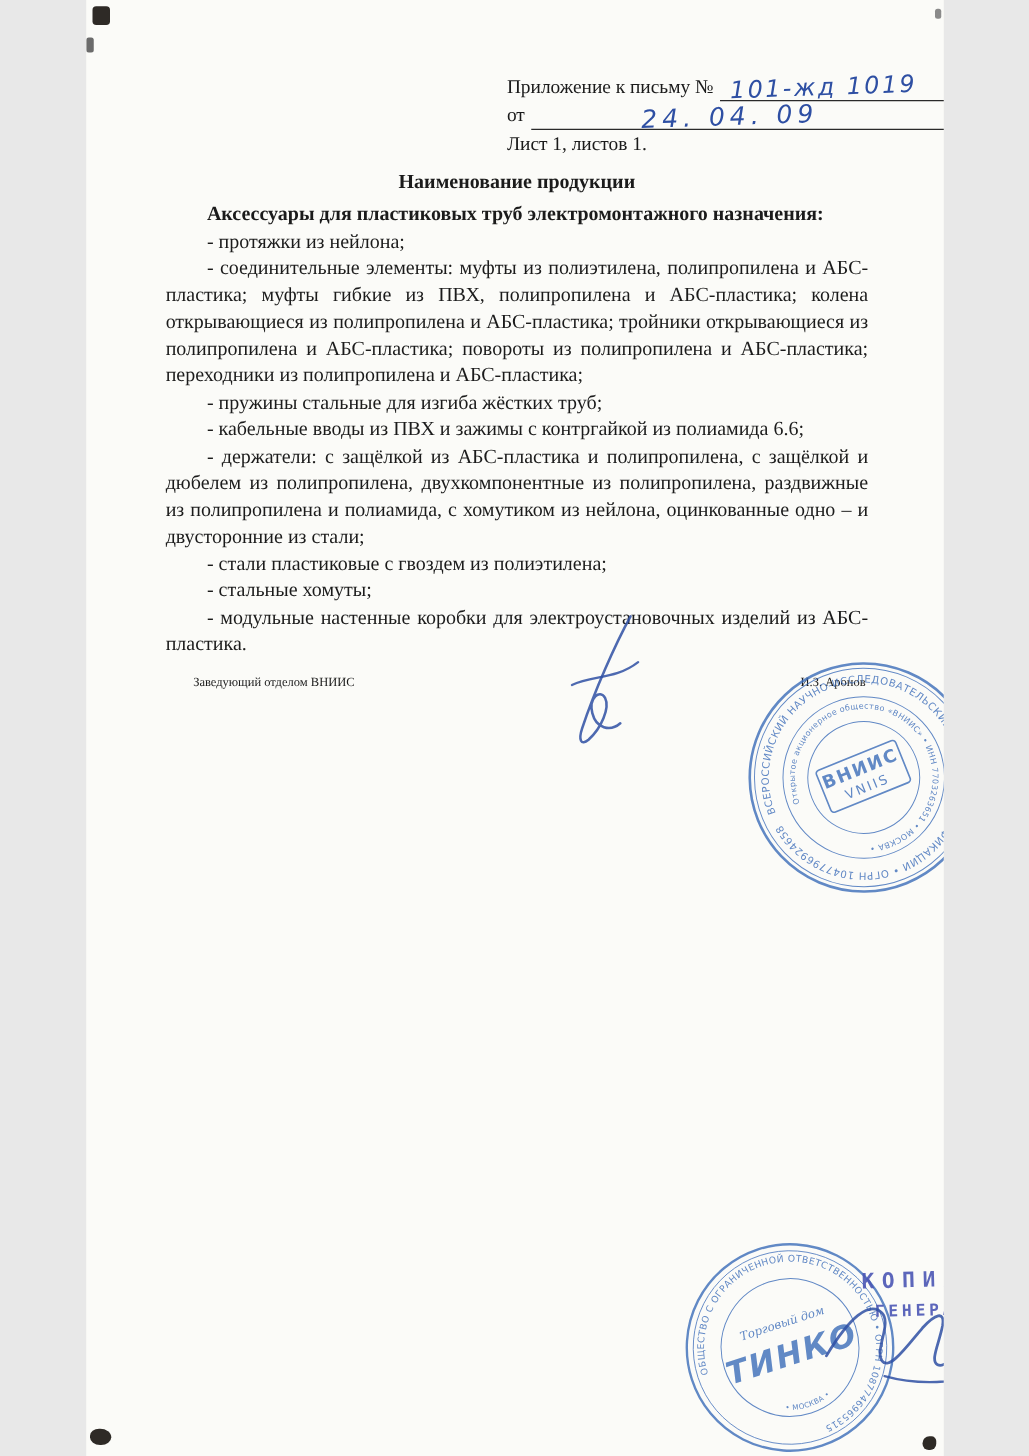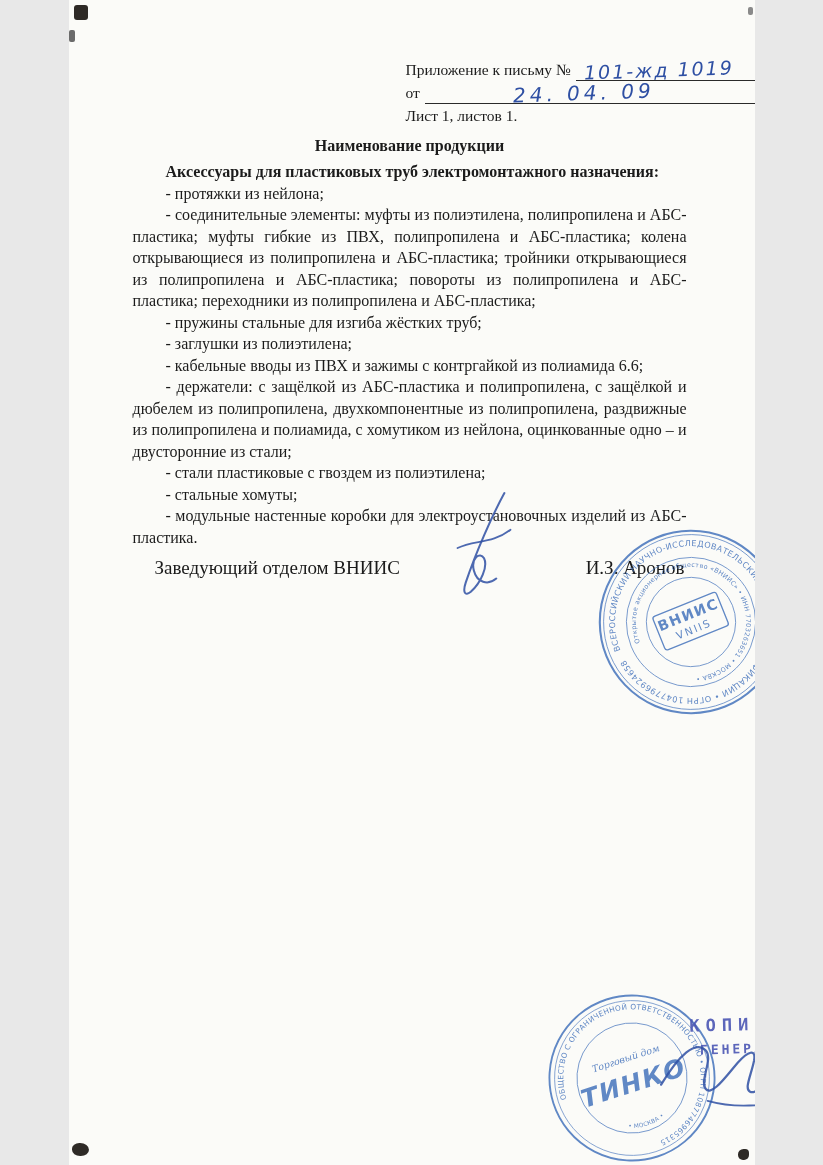--- a/index.html
+++ b/index.html
@@ -30,25 +30,25 @@
   .hand{
     position:absolute;bottom:-1px;white-space:nowrap;
     font-family:"DejaVu Sans", sans-serif;font-style:italic;
     color:var(--pen-blue);letter-spacing:2px;
   }
   .hand-num{left:8px;font-size:19px;transform:rotate(-2deg);}
   .hand-date{left:50%;font-size:20px;transform:translateX(-60%) rotate(-2deg);letter-spacing:4px;}
   .hdr-sheet{line-height:22px;margin-top:1px;}
 
   
-  .body{position:absolute;left:64px;right:68px;top:137px;}
+  .body{position:absolute;left:64px;right:60px;top:137px;}
   .title{text-align:center;font-weight:bold;font-size:16px;margin:0 0 6px 0;}
   .body p{margin:0;text-indent:33px;text-align:justify;font-size:16px;line-height:1.345;}
   .subtitle{font-weight:bold;}
-  .sign-row{margin-top:9px;display:flex;justify-content:space-between;font-size:19px;line-height:21px;}
+  .sign-row{margin-top:9px;display:flex;justify-content:space-between;font-size:10px;line-height:21px;}
   .sign-pos{padding-left:22px;}
   .sign-name{padding-right:2px;}
 
   
   .sig{position:absolute;}
   .sig path{fill:none;stroke:var(--pen-blue);stroke-linecap:round;opacity:.85;}
   .sig-top{left:362px;top:489px;width:102px;height:112px;}
   .sig-bottom{left:586px;top:1020px;width:182px;height:96px;z-index:4;}
 
   
@@ -101,21 +101,20 @@
     </div>
     <div class="hdr-sheet">Лист 1, листов 1.</div>
   </div>
 
   <div class="body">
     <div class="title">Наименование продукции</div>
     <p class="subtitle">Аксессуары для пластиковых труб электромонтажного назначения:</p>
     <p>- протяжки из нейлона;</p>
     <p>- соединительные элементы: муфты из полиэтилена, полипропилена и АБС-пластика; муфты гибкие из ПВХ, полипропилена и АБС-пластика; колена открывающиеся из полипропилена и АБС-пластика; тройники открывающиеся из полипропилена и АБС-пластика; повороты из полипропилена и АБС-пластика; переходники из полипропилена и АБС-пластика;</p>
     <p>- пружины стальные для изгиба жёстких труб;</p>
-    <p>- заглушки из полиэтилена;</p>
     <p>- кабельные вводы из ПВХ и зажимы с контргайкой из полиамида 6.6;</p>
     <p>- держатели: с защёлкой из АБС-пластика и полипропилена, с защёлкой и дюбелем из полипропилена, двухкомпонентные из полипропилена, раздвижные из полипропилена и полиамида, с хомутиком из нейлона, оцинкованные одно – и двусторонние из стали;</p>
     <p>- стали пластиковые с гвоздем из полиэтилена;</p>
     <p>- стальные хомуты;</p>
     <p>- модульные настенные коробки для электроустановочных изделий из АБС-пластика.</p>
     <div class="sign-row">
       <span class="sign-pos">Заведующий отделом ВНИИС</span>
       <span class="sign-name">И.З. Аронов</span>
     </div>
   </div>

